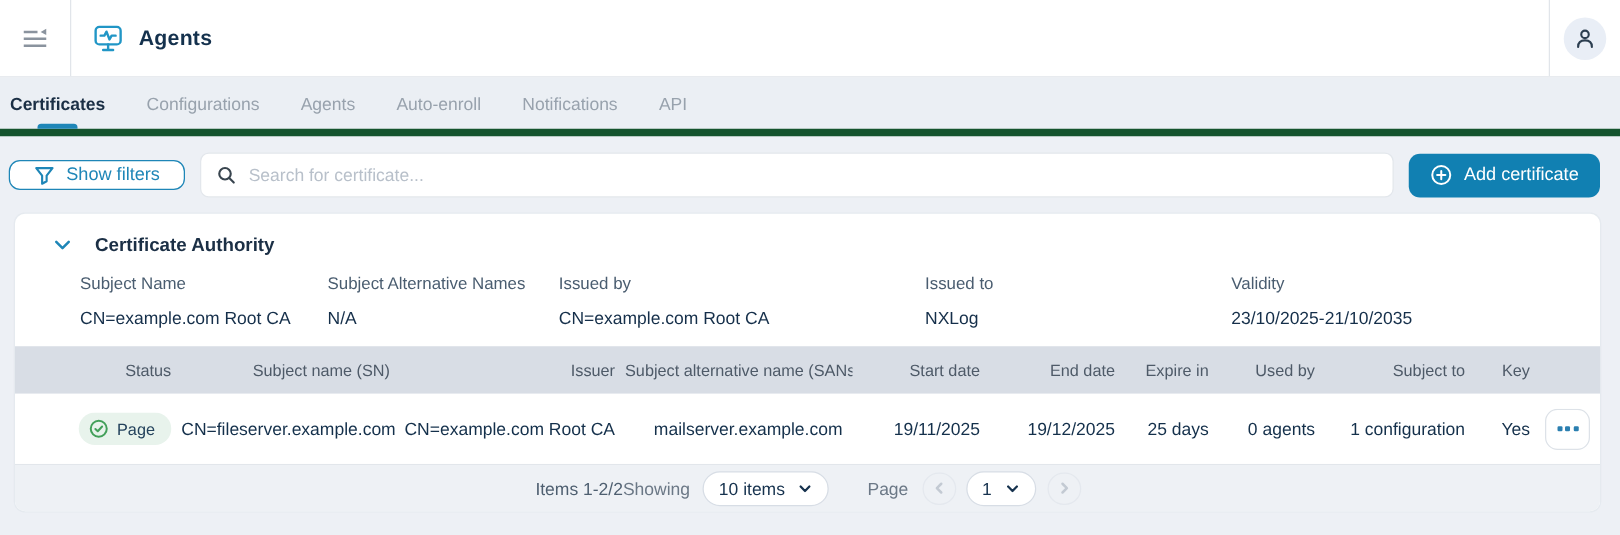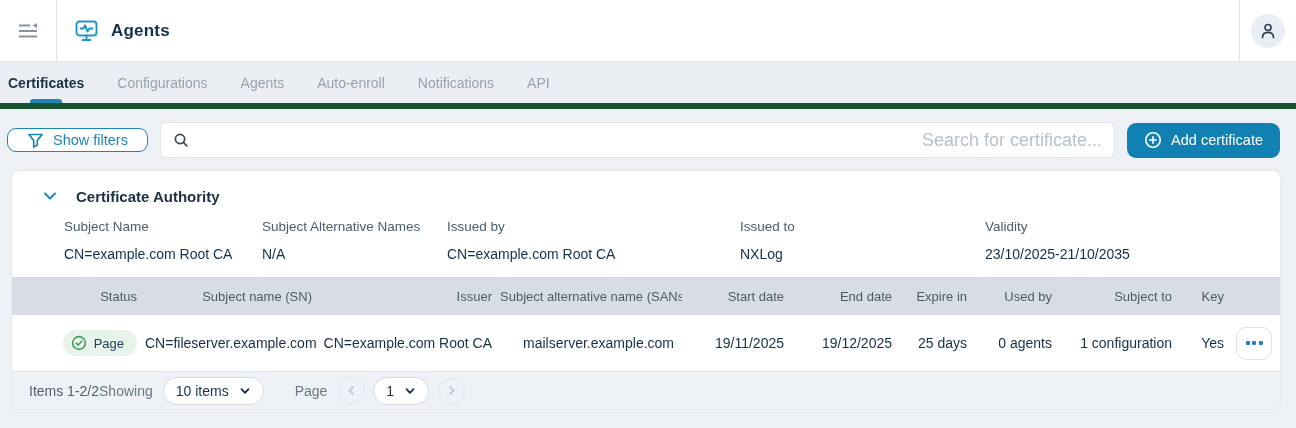--- a/index.html
+++ b/index.html
@@ -61,24 +61,23 @@
     background: #ffffff; border: 1.5px solid #1e86b7; border-radius: 9px;
     color: #1e86b7; font-size: 14.5px; padding: 0 19px; cursor: pointer;
     font-family: "Liberation Sans", sans-serif;
   }
   .search-box {
     flex: 1; height: 36px; background: #ffffff;
     border: 1px solid #e3e7ec; border-radius: 7px;
     display: flex; align-items: center; padding: 0 12px; gap: 10px;
   }
   .search-box input {
-    border: none; outline: none; flex: 1; font-size: 18px;
+    border: none; outline: none; flex: 1; font-size: 14px;
     color: #6d28d9; background: transparent;
     font-family: "Liberation Sans", sans-serif;
-    text-align: right;
   }
   .search-box input::placeholder { color: #b8c0ca; }
   .btn-primary {
     height: 35px; display: inline-flex; align-items: center; gap: 9px;
     background: #1180b2; border: none; border-radius: 9px;
     color: #ffffff; font-size: 14.5px; padding: 0 17px; cursor: pointer;
     font-family: "Liberation Sans", sans-serif;
   }
 
   
@@ -122,21 +121,21 @@
     border: 1px solid #dde2e8; border-radius: 10px;
     display: inline-flex; align-items: center; justify-content: center; gap: 2.5px;
     cursor: pointer;
   }
   .dot { width: 4px; height: 4px; border-radius: 1px; background: #2b7fb0; }
 
   
   .tfoot {
     height: 38px; background: #eef1f5; border-top: 1px solid #e2e6eb;
     border-radius: 0 0 8px 8px;
-    display: flex; align-items: center; justify-content: flex-start;
+    display: flex; align-items: center; justify-content: center;
     padding: 0 16px 0 17px;
   }
   .items-text { font-size: 14px; color: #4e5f70; }
   .foot-right { display: flex; align-items: center; }
   .foot-label { font-size: 14px; color: #6b7886; }
   .pill-select {
     display: inline-flex; align-items: center; gap: 10px;
     height: 28px; background: #ffffff; border: 1px solid #d7dde5;
     border-radius: 15px; padding: 0 12px; margin-left: 10px;
     font-size: 14px; color: #16324e; cursor: pointer;

